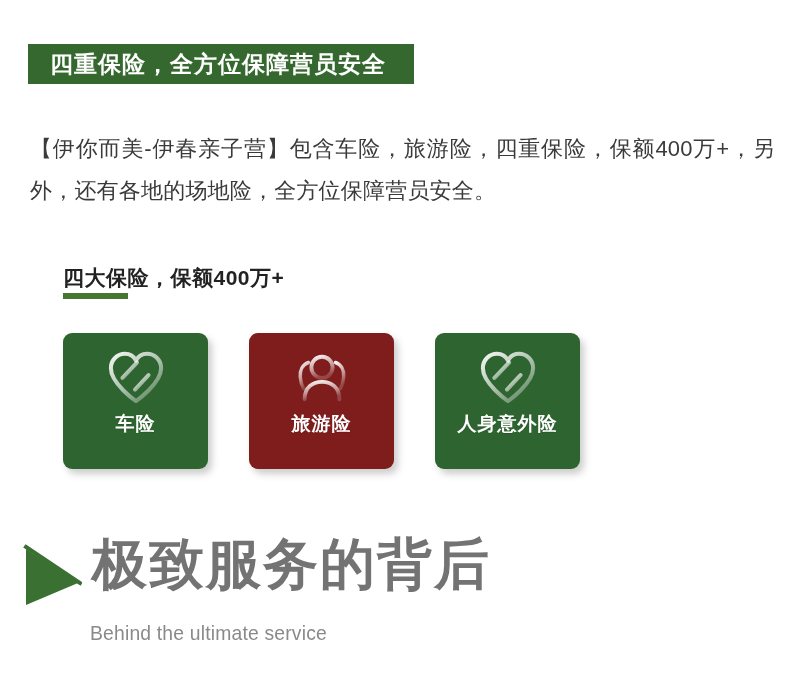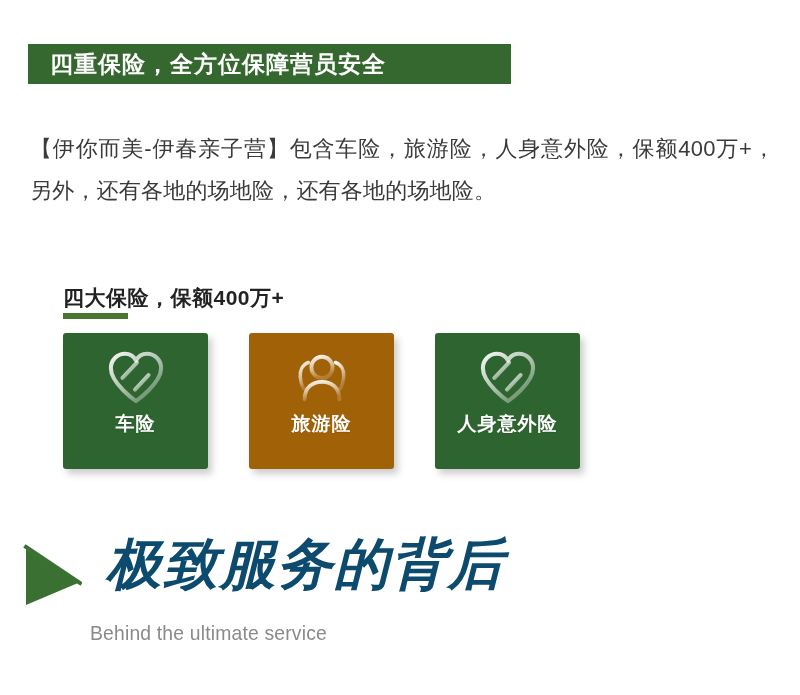--- a/index.html
+++ b/index.html
@@ -21,21 +21,21 @@
     width: 800px;
     height: 695px;
     background: #ffffff;
   }
 
   
   .banner {
     position: absolute;
     left: 28px;
     top: 44px;
-    width: 483px;
+    width: 386px;
     height: 40px;
     background: #35682E;
     display: flex;
     align-items: center;
     padding-left: 22px;
   }
   .banner-title {
     color: #ffffff;
     font-size: 23px;
     font-weight: bold;
@@ -55,21 +55,20 @@
     line-height: 42px;
     letter-spacing: 0.2px;
     text-align: justify;
   }
 
   
   .subhead-wrap {
     position: absolute;
     left: 63px;
     top: 264px;
-    margin-top: 20px;
   }
   .subhead {
     color: #222222;
     font-size: 21px;
     font-weight: bold;
     letter-spacing: 0.5px;
     line-height: 28px;
     white-space: nowrap;
   }
   .subhead-underline {
@@ -88,30 +87,30 @@
     top: 333px;
     width: 705px;
     height: 136px;
     display: flex;
     gap: 41px;
   }
   .card {
     position: relative;
     width: 145px;
     height: 136px;
-    border-radius: 3px;
+    border-radius: 9px;
     display: flex;
     flex-direction: column;
     align-items: center;
     justify-content: flex-start;
     box-shadow: 4px 5px 7px rgba(90,90,90,0.30);
     overflow: hidden;
   }
   .card.dark  { background: #2E6430; }
-  .card.light { background: #a16207; }
+  .card.light { background: #7f1d1d; }
 
   .card-icon {
     margin-top: 16px;
     width: 62px;
     height: 56px;
     display: block;
   }
   .card-label {
     margin-top: 9px;
     color: #ffffff;
@@ -134,29 +133,28 @@
   }
   .arrow-mark {
     position: absolute;
     left: 22px;
     top: 15px;
     width: 60px;
     height: 66px;
   }
   .bottom-title {
     position: absolute;
-    left: 106px;
+    left: 92px;
     top: 8px;
-    color: #0c4a6e;
+    color: #737373;
     font-size: 55px;
     font-weight: bold;
     letter-spacing: 2px;
     line-height: 1.05;
     white-space: nowrap;
-    font-style: italic;
   }
   .bottom-sub {
     position: absolute;
     left: 90px;
     top: 92px;
     color: #8A8A8A;
     font-size: 21px;
     font-weight: normal;
     letter-spacing: 0.2px;
     line-height: 1.2;
@@ -167,21 +165,21 @@
 </style>
 </head>
 <body>
 
 <div class="page">
 
   <div class="banner">
     <div class="banner-title">四重保险，全方位保障营员安全</div>
   </div>
 
-  <div class="intro">【伊你而美-伊春亲子营】包含车险，旅游险，人身意外险，保额400万+，另外，还有各地的场地险，还有各地的场地险。</div>
+  <div class="intro">【伊你而美-伊春亲子营】包含车险，旅游险，四重保险，保额400万+，另外，还有各地的场地险，全方位保障营员安全。</div>
 
   <div class="subhead-wrap">
     <div class="subhead">四大保险，保额400万+</div>
     <div class="subhead-underline"></div>
   </div>
 
   <div class="cards">
 
     <div class="card dark">
       <svg class="card-icon" viewBox="0 0 64 58">

